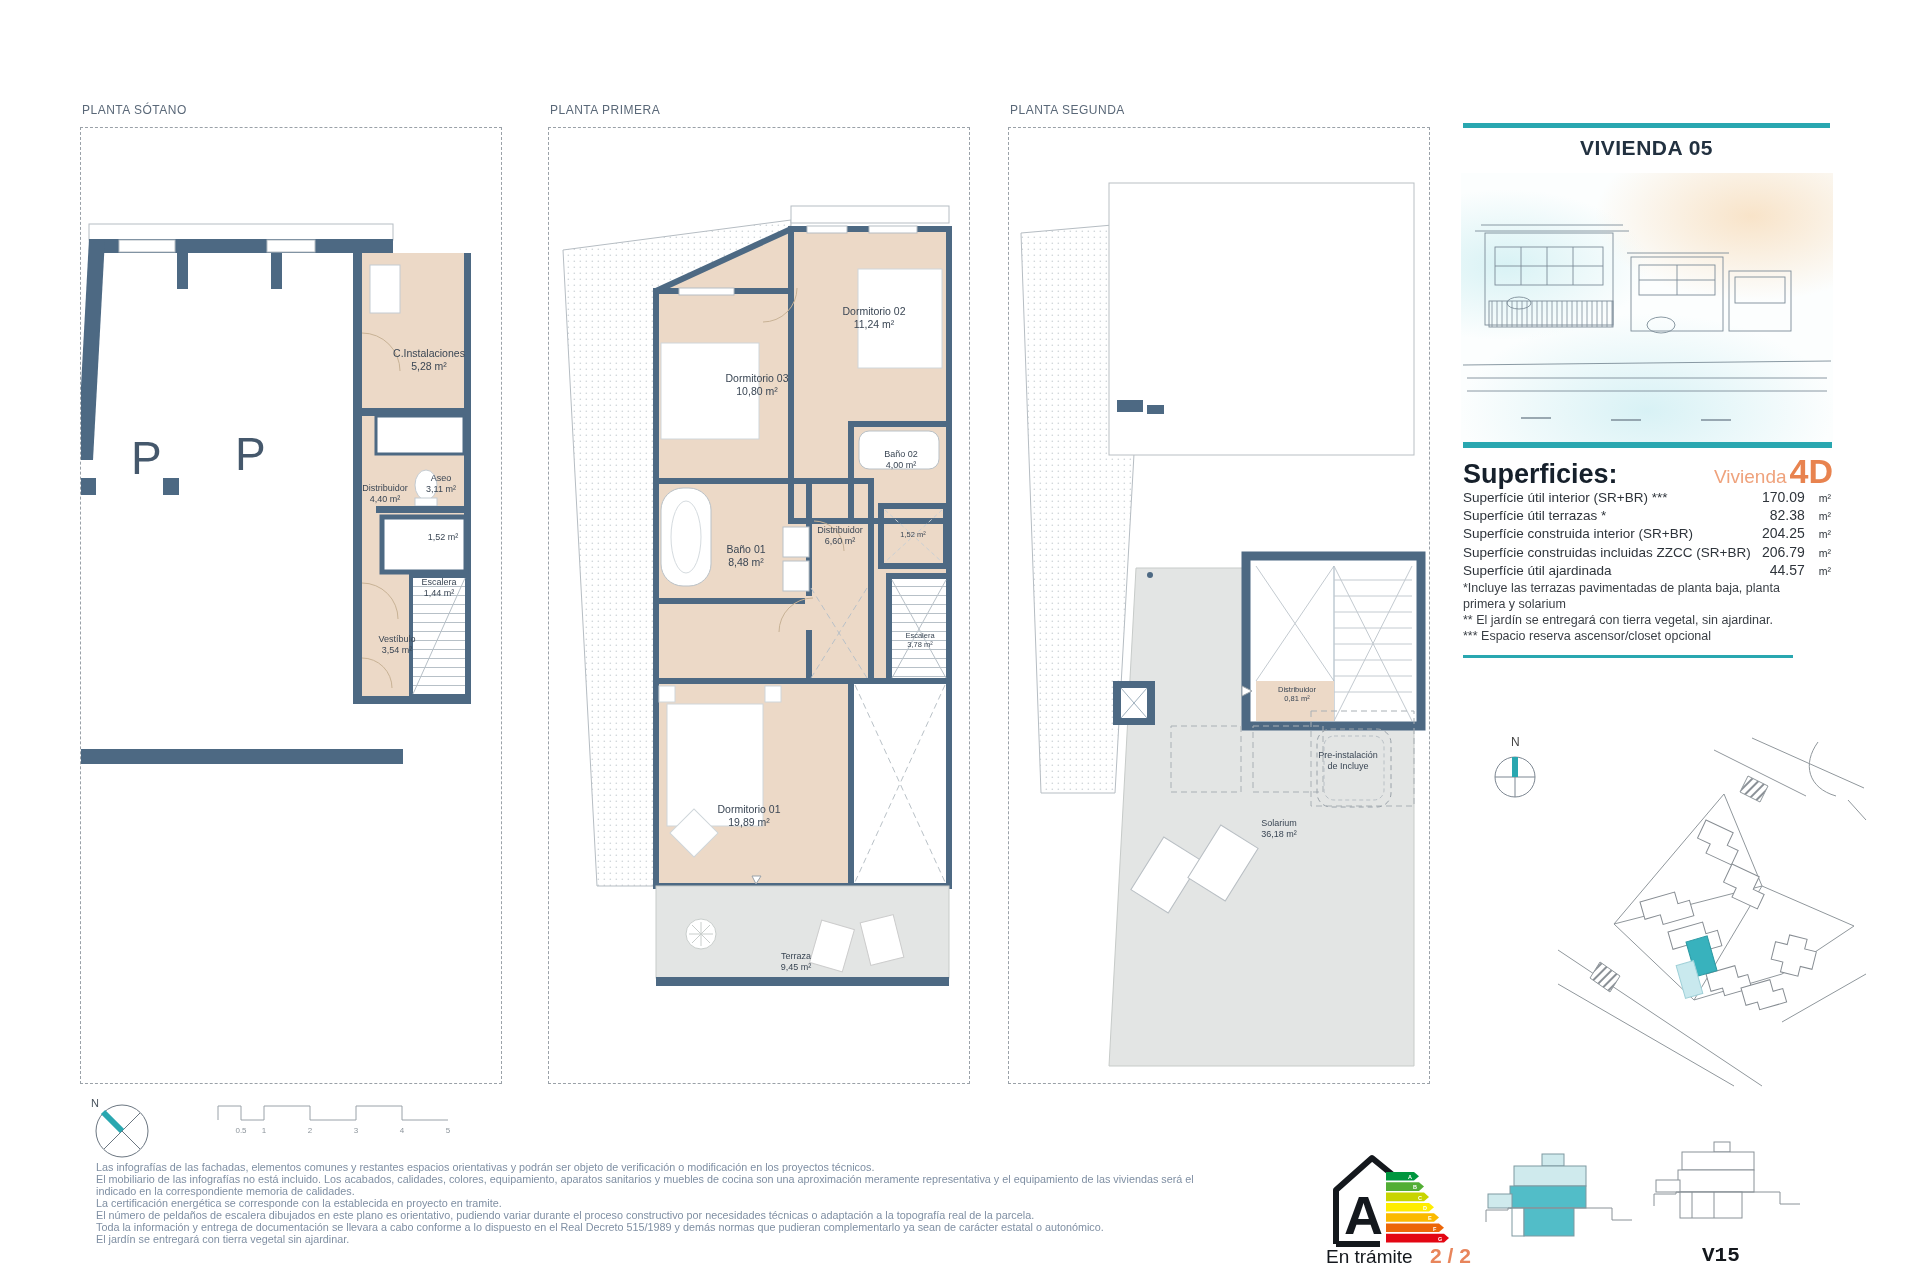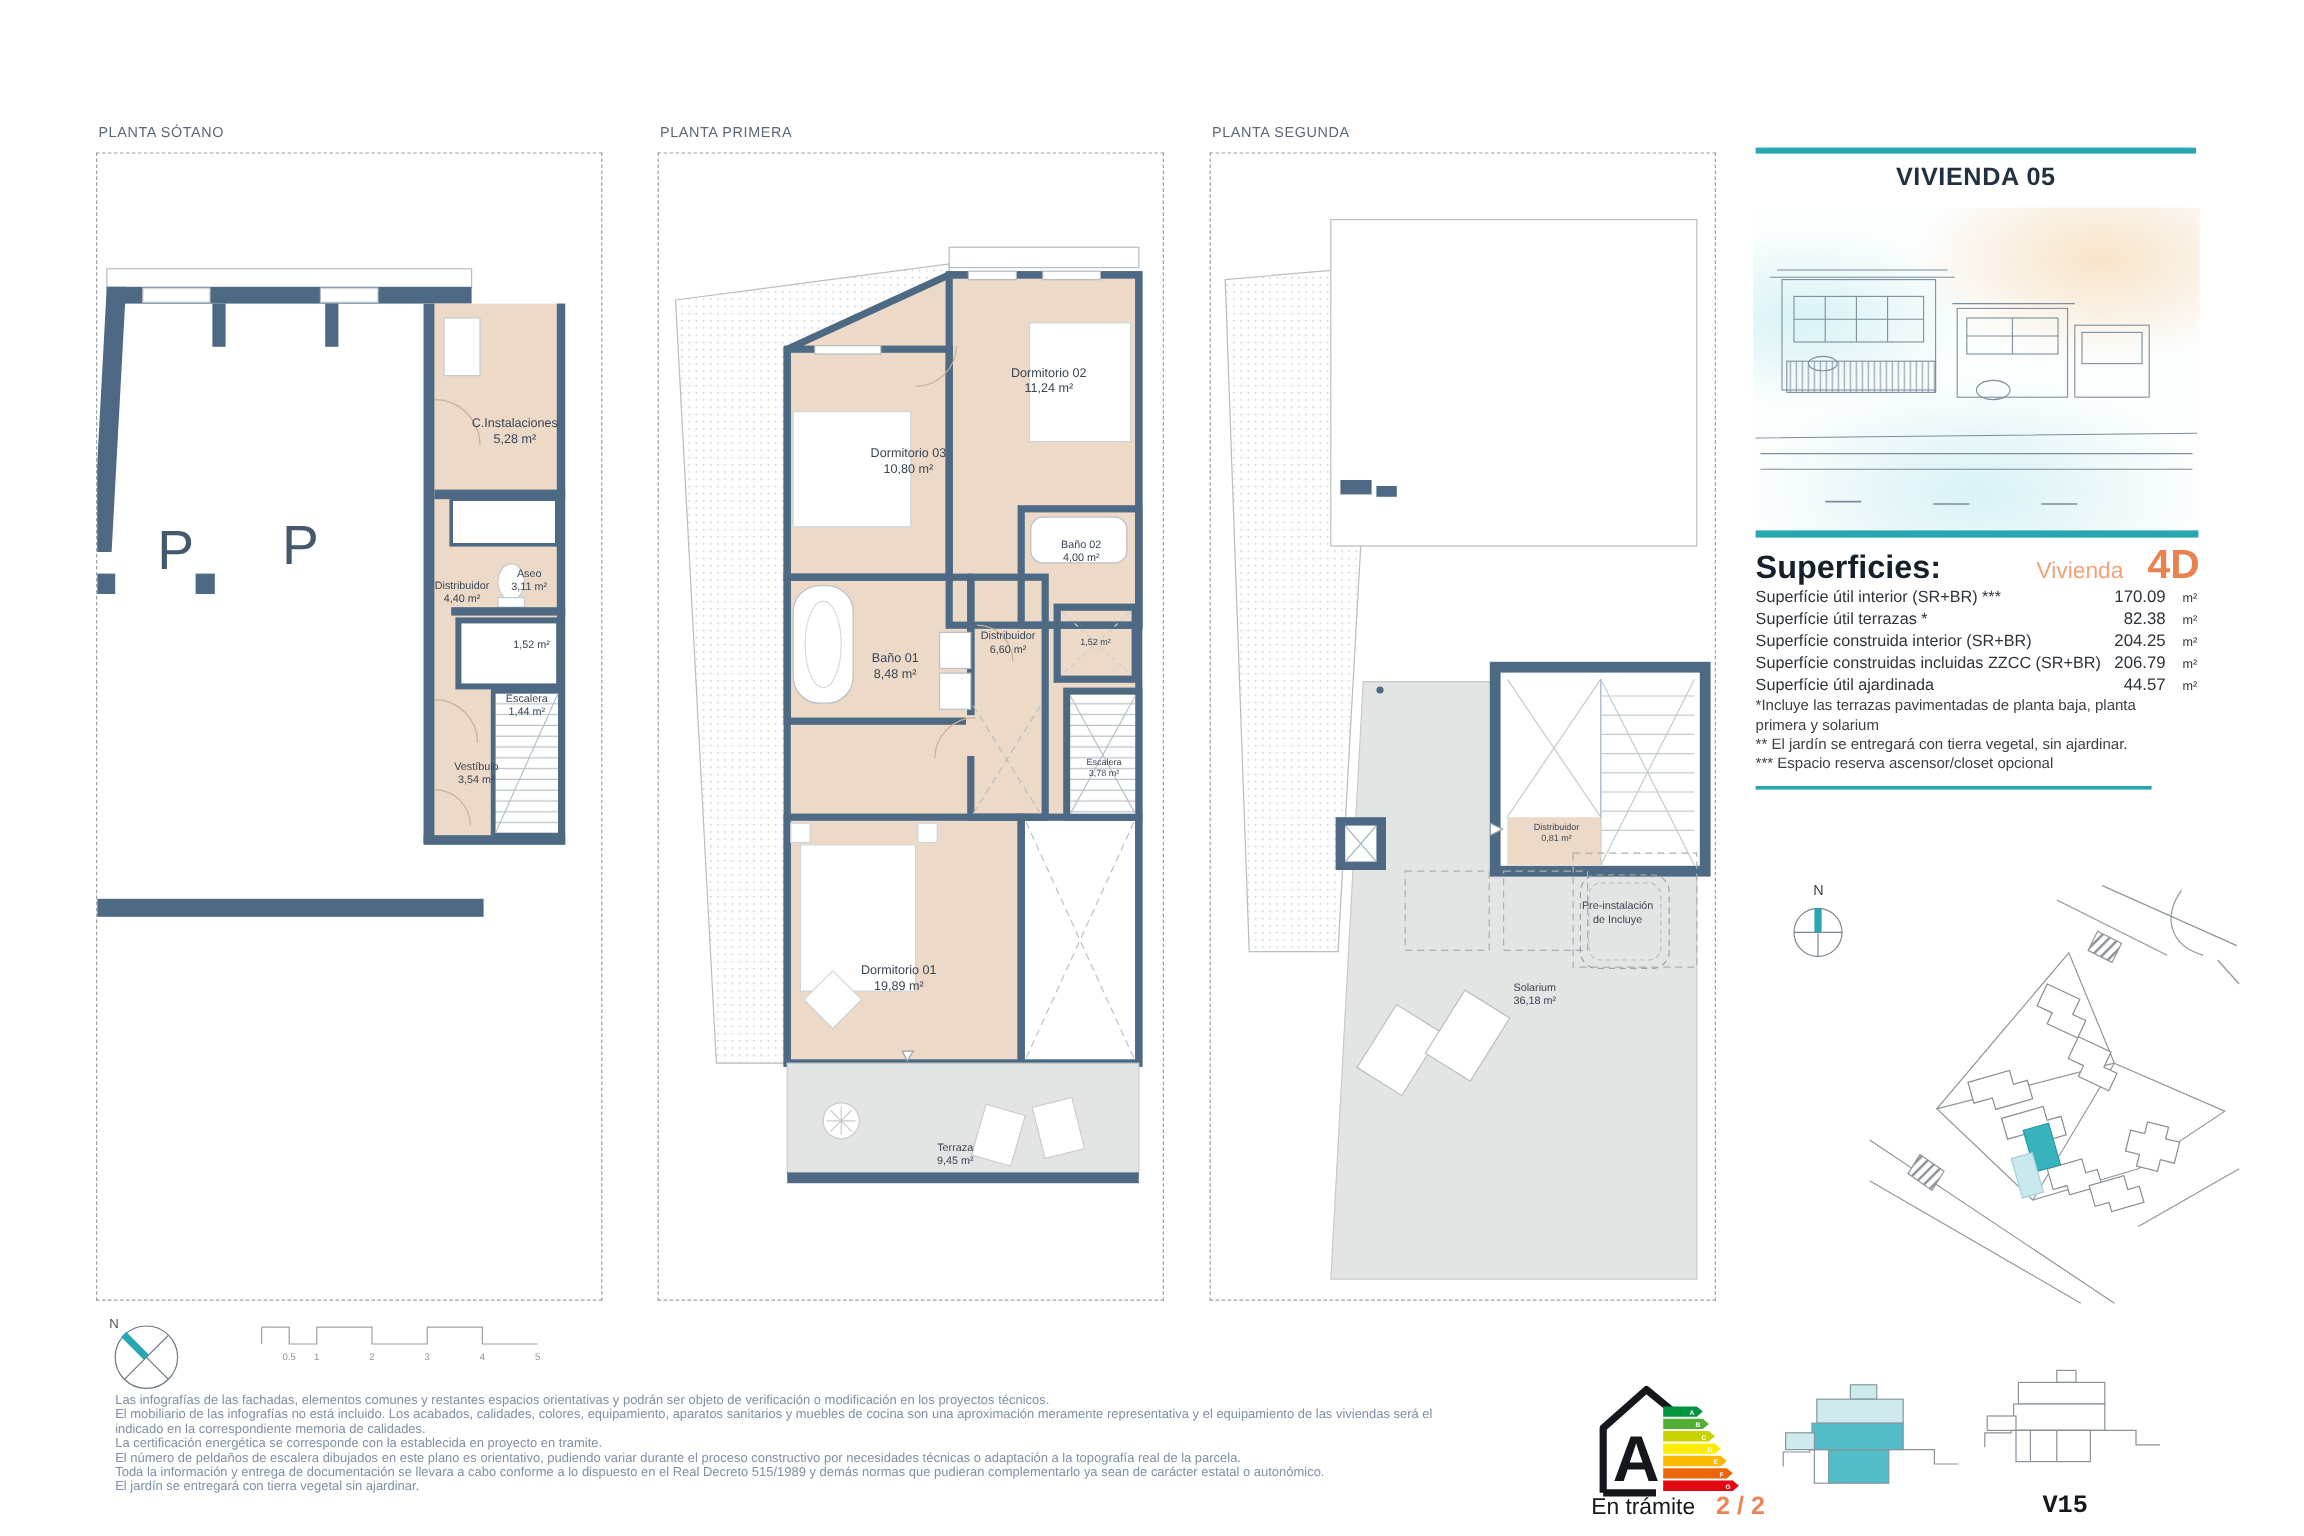--- a/index.html
+++ b/index.html
@@ -19,21 +19,21 @@
              font-size:21px;font-weight:bold;color:#223140;letter-spacing:.5px;}
   .sketch{position:absolute;left:1461px;top:173px;width:372px;height:270px;
           background:
             radial-gradient(60% 45% at 78% 16%, rgba(248,226,198,.95), rgba(248,226,198,0) 70%),
             radial-gradient(55% 40% at 12% 34%, rgba(210,240,243,.85), rgba(210,240,243,0) 70%),
             radial-gradient(70% 50% at 50% 88%, rgba(212,240,244,.9), rgba(212,240,244,0) 72%),
             #fcfefe;}
   .sup-head{position:absolute;left:1463px;top:452px;width:370px;display:flex;align-items:baseline;}
   .sup-title{font-size:27px;font-weight:bold;color:#16202b;}
   .sup-viv{margin-left:auto;font-size:19px;color:#efa27c;}
-  .sup-code{font-size:34px;font-weight:bold;color:#e8834f;margin-left:20px;}
+  .sup-code{font-size:34px;font-weight:bold;color:#e8834f;margin-left:3px;}
   .sup-rows{position:absolute;left:1463px;top:489px;width:368px;}
   .sup-row{display:flex;align-items:baseline;font-size:13.5px;color:#2e343b;height:18.2px;}
   .sup-row .lbl{flex:1;}
   .sup-row .val{text-align:right;font-size:14px;}
   .sup-row .unit{font-size:10.5px;margin-left:14px;}
   .sup-notes{position:absolute;left:1463px;top:580px;width:348px;font-size:12.5px;
              color:#3a3f45;line-height:16px;}
   .footer-disclaimer{position:absolute;left:96px;top:1161px;width:1780px;font-size:10.8px;
                      line-height:12px;color:#7f8fa3;white-space:nowrap;}
   .caption{position:absolute;font-size:19px;color:#14181d;}

